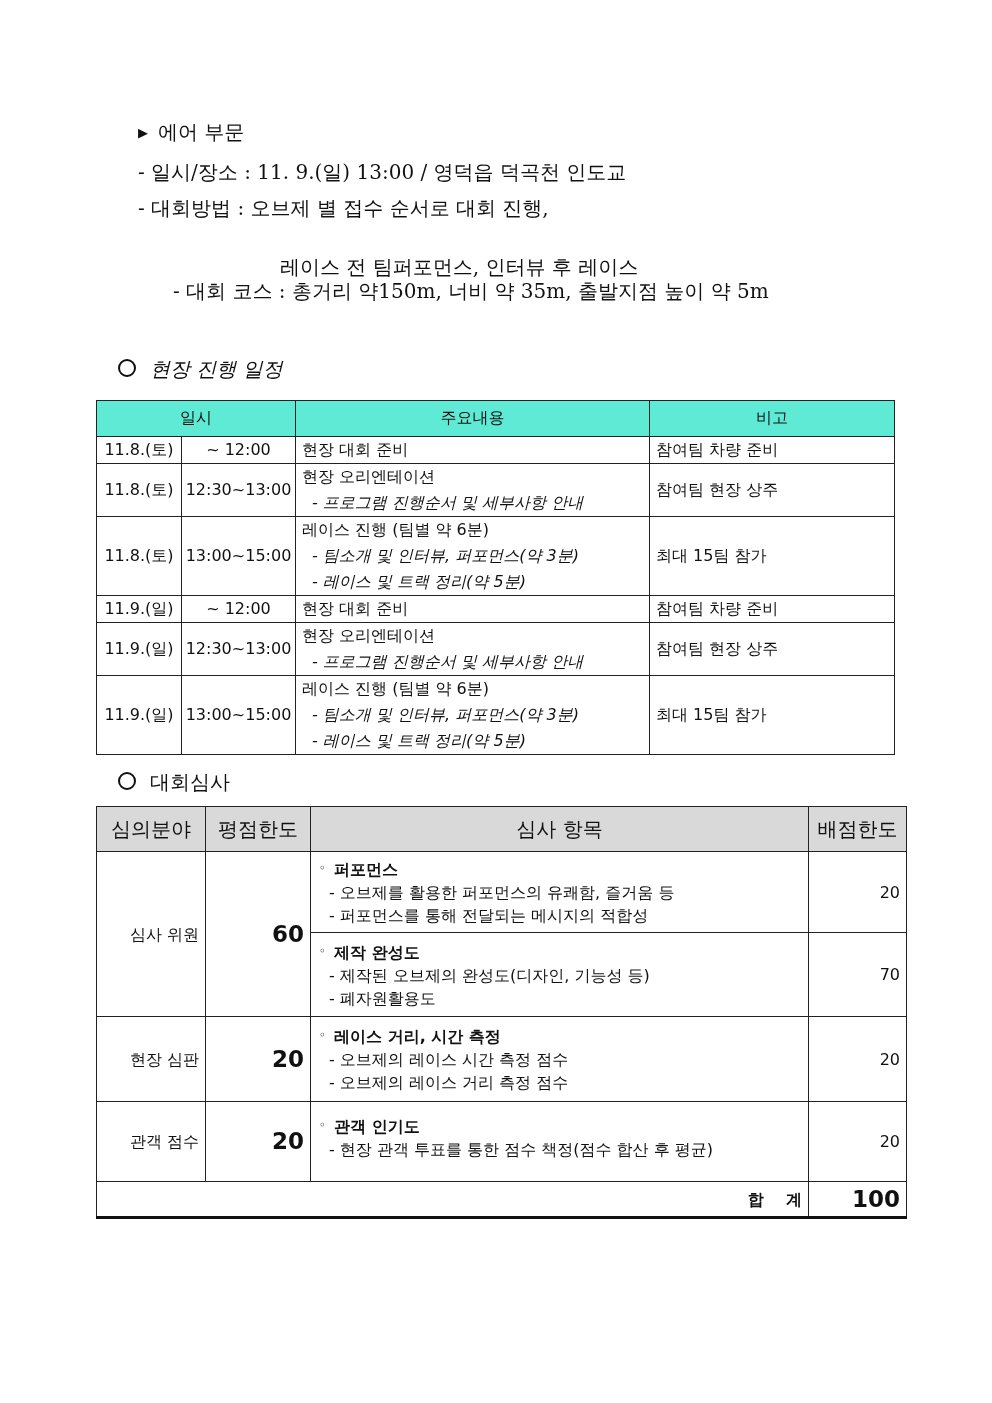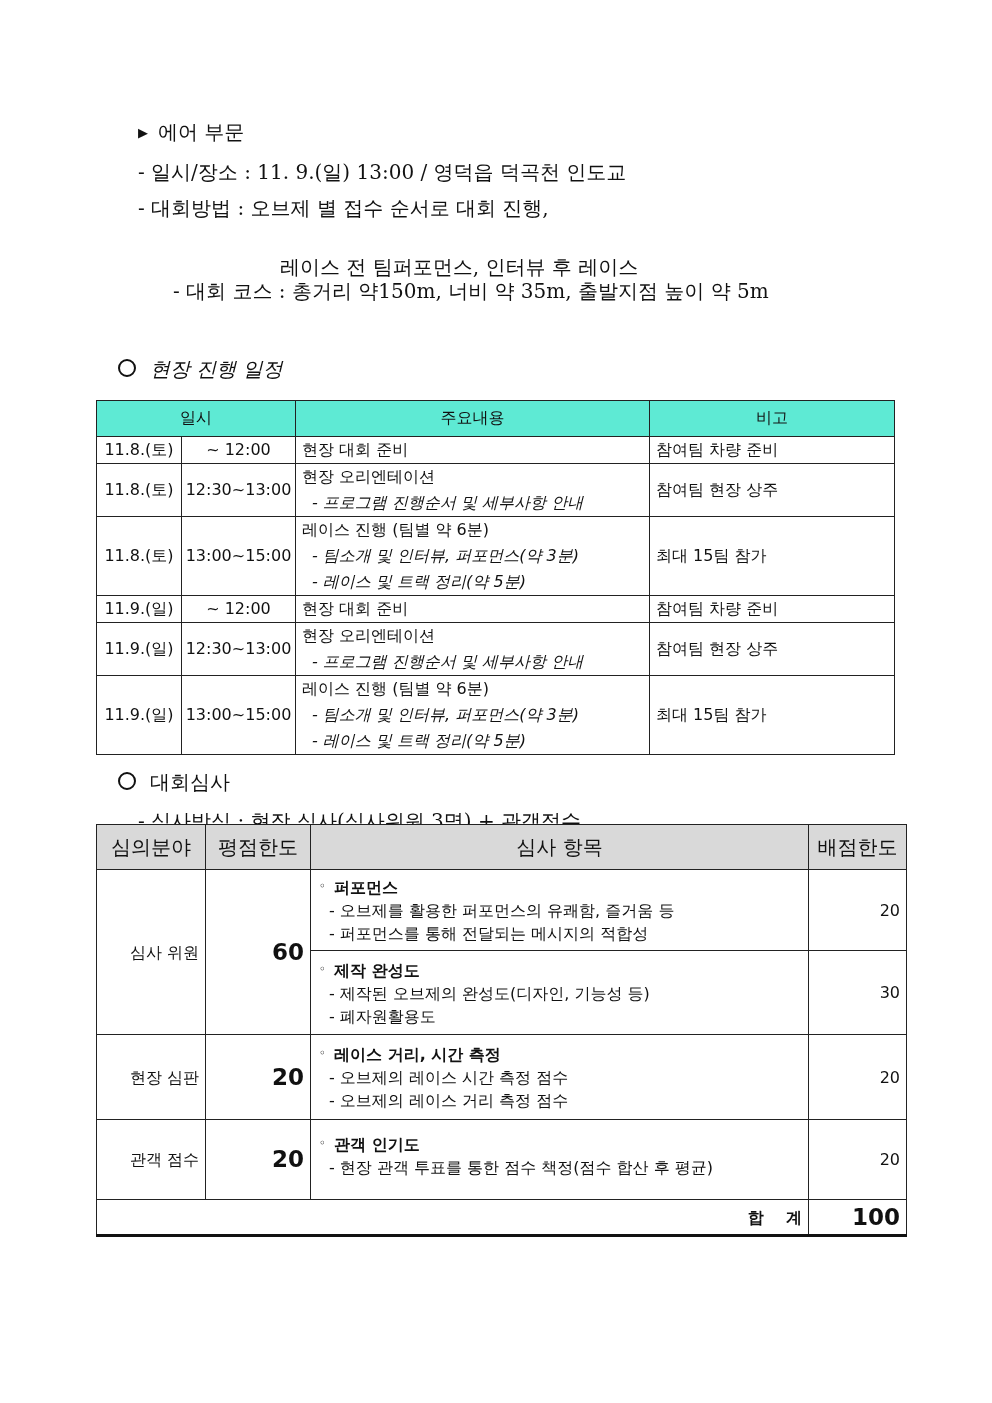--- a/index.html
+++ b/index.html
@@ -16,21 +16,21 @@
   td, th { border: 1px solid #222; padding: 0 6px; font-weight: normal; }
 
   
   #sched { left: 96px; top: 400px; width: 798px; font-size: 16px; font-family: "DejaVu Sans", "Liberation Sans", sans-serif; }
   #sched th { background: #5eead4; height: 35px; font-size: 16px; text-align: center; }
   #sched td { vertical-align: middle; line-height: 26px; }
   #sched td.c { text-align: center; padding: 0 2px; }
   #sched .sub-line { display: block; padding-left: 10px; font-style: italic; }
 
   
-  #score { left: 96px; top: 824px; width: 810px; font-family: "DejaVu Sans", "Liberation Sans", sans-serif; font-size: 16px; border-bottom: 3px solid #111; border-radius: 7px; }
+  #score { left: 96px; top: 806px; width: 810px; font-family: "DejaVu Sans", "Liberation Sans", sans-serif; font-size: 16px; border-bottom: 3px solid #111; border-radius: 7px; }
   #score th { background: #d9d9d9; height: 44px; font-size: 20px; text-align: center; font-family: "DejaVu Serif", serif; padding: 0 2px; }
   #score td { vertical-align: middle; line-height: 23px; }
   #score td.c { text-align: right; }
   #score td.bold { font-weight: bold; font-size: 23px; }
   #score .item-title { font-weight: bold; display: block; }
   #score .item-title .dot { font-weight: normal; font-size: 12px; margin-right: 8px; vertical-align: 3px; }
   #score .item-line { display: block; padding-left: 10px; }
   #score td.items { padding-left: 8px; padding-top: 2px; padding-bottom: 2px; margin-top: 15px; }
 </style>
 </head>
@@ -146,21 +146,21 @@
         <span class="item-line">- 퍼포먼스를 통해 전달되는 메시지의 적합성</span>
       </td>
       <td class="c">20</td>
     </tr>
     <tr style="height:84px">
       <td class="items">
         <span class="item-title"><span class="dot">◦</span><span>제작 완성도</span></span>
         <span class="item-line">- 제작된 오브제의 완성도(디자인, 기능성 등)</span>
         <span class="item-line">- 폐자원활용도</span>
       </td>
-      <td class="c">30</td>
+      <td class="c">70</td>
     </tr>
     <tr style="height:85px">
       <td class="c">현장 심판</td>
       <td class="c bold">20</td>
       <td class="items">
         <span class="item-title"><span class="dot">◦</span><span>레이스 거리, 시간 측정</span></span>
         <span class="item-line">- 오브제의 레이스 시간 측정 점수</span>
         <span class="item-line">- 오브제의 레이스 거리 측정 점수</span>
       </td>
       <td class="c">20</td>

